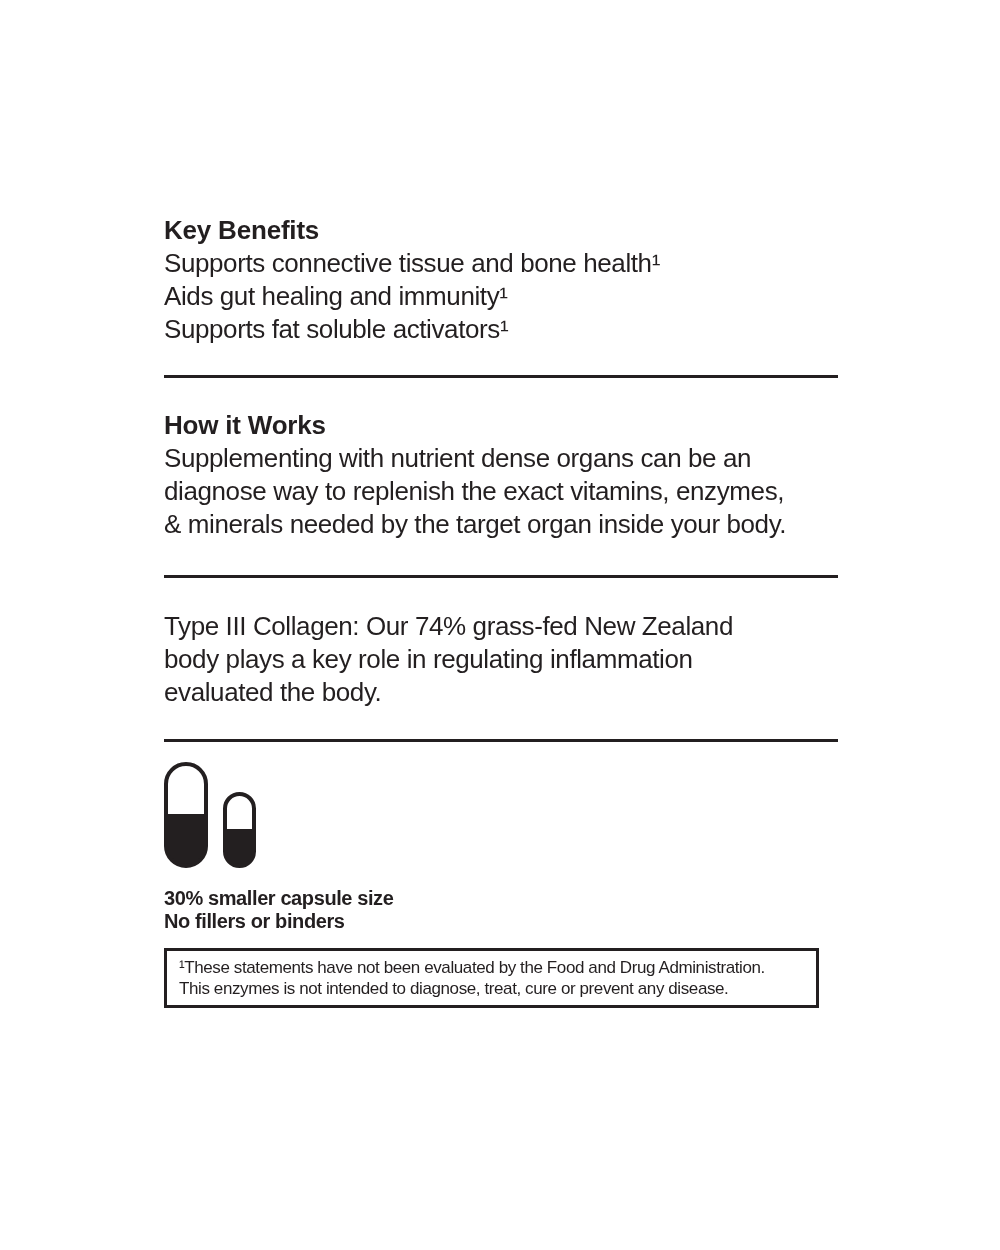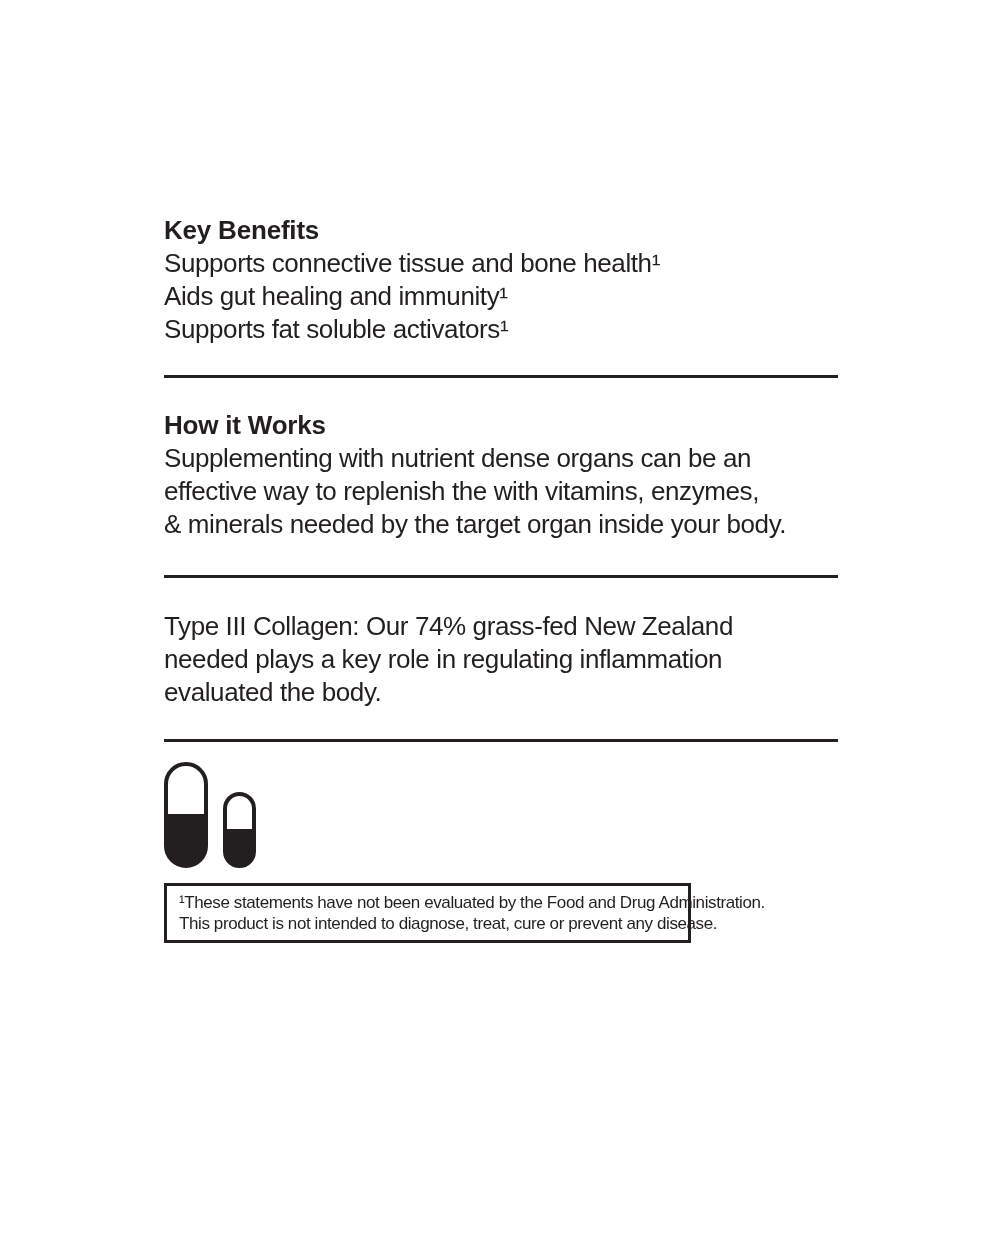--- a/index.html
+++ b/index.html
@@ -69,21 +69,21 @@
   }
   .caption-line {
     font-size: 20px;
     font-weight: bold;
     line-height: 23px;
     letter-spacing: -0.4px;
     white-space: nowrap;
   }
   .disclaimer-box {
     margin-top: 15px;
-    width: 527px;
+    width: 655px;
     border: 3px solid #231f20;
     padding: 6px 10px 6px 12px;
   }
   .disclaimer-line {
     font-size: 17px;
     line-height: 21px;
     letter-spacing: -0.4px;
     white-space: nowrap;
   }
 </style>
@@ -98,39 +98,43 @@
       <div class="body-line">Supports connective tissue and bone health¹</div>
       <div class="body-line">Aids gut healing and immunity¹</div>
       <div class="body-line">Supports fat soluble activators¹</div>
     </section>
 
     <hr class="divider divider-1">
 
     <section>
       <h2 class="section-heading">How it Works</h2>
       <div class="body-line">Supplementing with nutrient dense organs can be an</div>
-      <div class="body-line">effective way to replenish the with vitamins, enzymes,</div>
+      <div class="body-line">diagnose way to replenish the exact vitamins, enzymes,</div>
       <div class="body-line">&amp; minerals needed by the target organ inside your body.</div>
     </section>
 
     <hr class="divider divider-2">
 
     <section>
       <div class="body-line"><span class="bold-inline">Type III Collagen:</span><span> Our 74% grass-fed New Zealand</span></div>
-      <div class="body-line">needed plays a key role in regulating inflammation</div>
+      <div class="body-line">body plays a key role in regulating inflammation</div>
       <div class="body-line">evaluated the body.</div>
     </section>
 
     <hr class="divider divider-3">
 
     <div class="capsules">
       <div class="capsule capsule-large"></div>
       <div class="capsule capsule-small"></div>
     </div>
 
+    <div class="caption">
+      <div class="caption-line">30% smaller capsule size</div>
+      <div class="caption-line">No fillers or binders</div>
+    </div>
 
     <div class="disclaimer-box">
       <div class="disclaimer-line">¹These statements have not been evaluated by the Food and Drug Administration.</div>
-      <div class="disclaimer-line">This product is not intended to diagnose, treat, cure or prevent any disease.</div>
+      <div class="disclaimer-line">This enzymes is not intended to diagnose, treat, cure or prevent any disease.</div>
     </div>
 
   </div>
 </div>
 
 </body></html>

